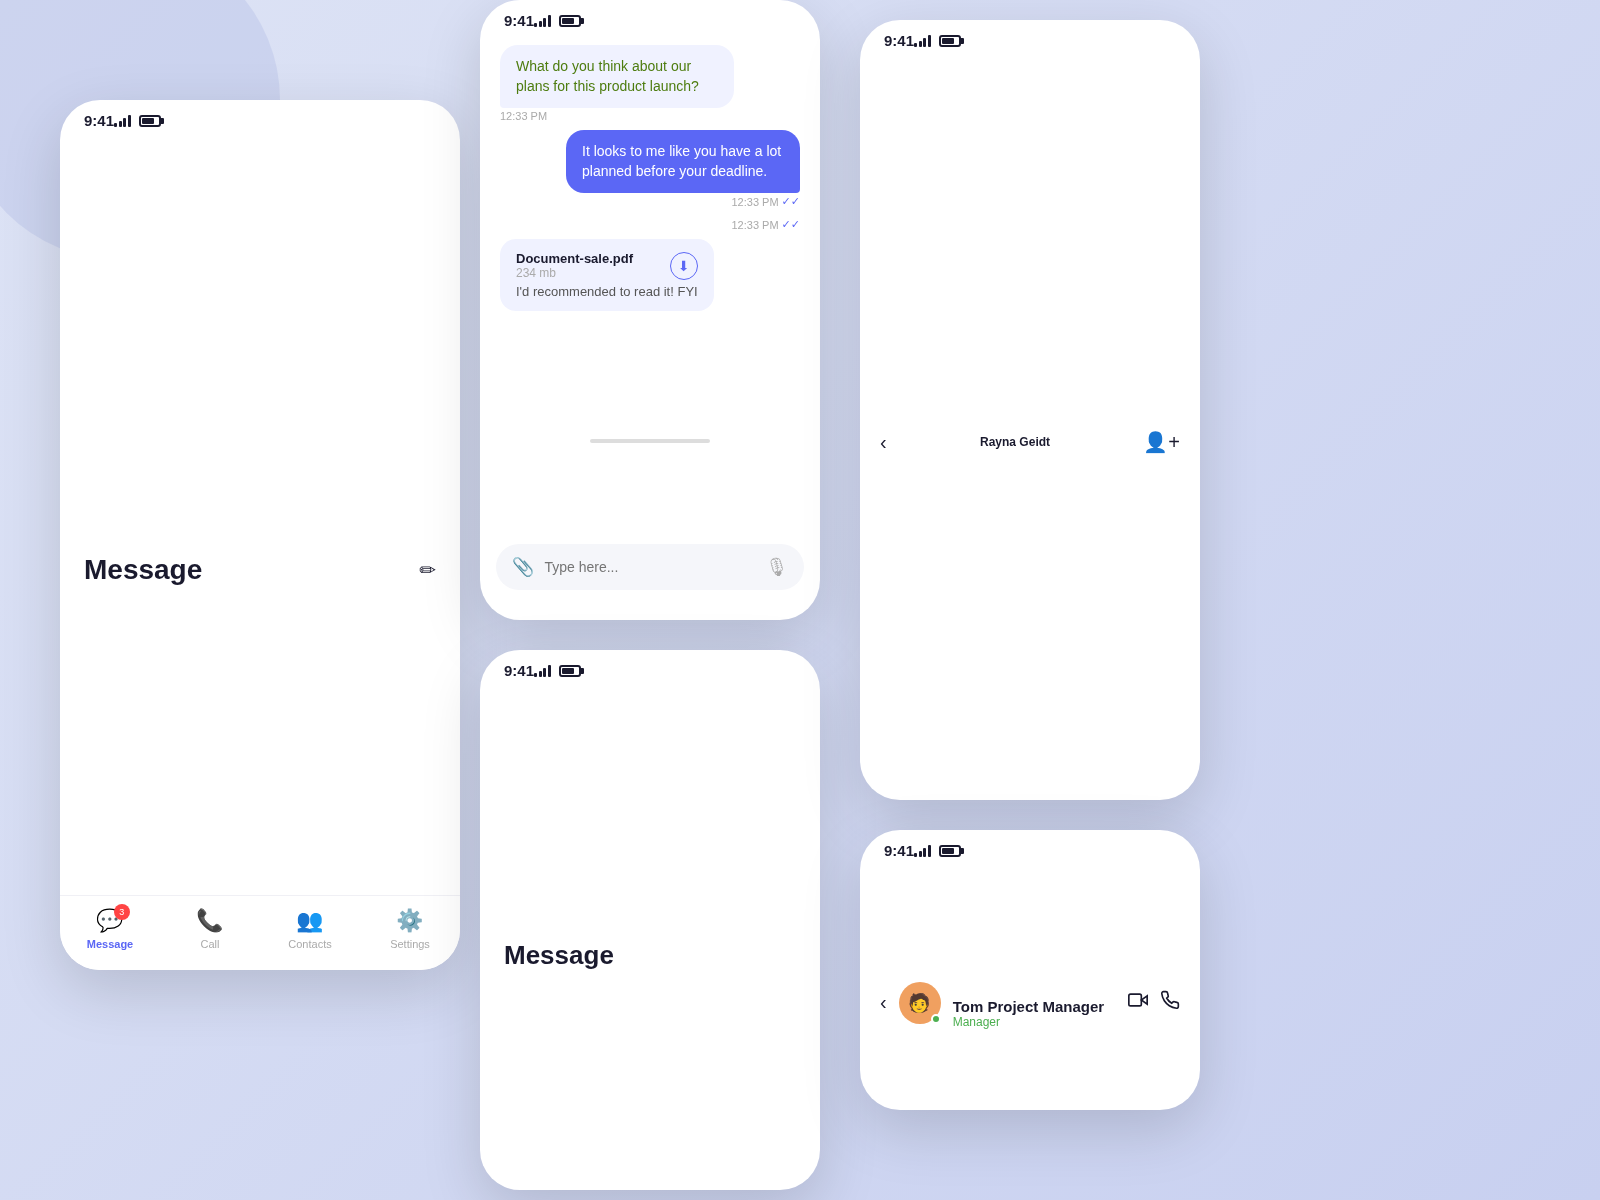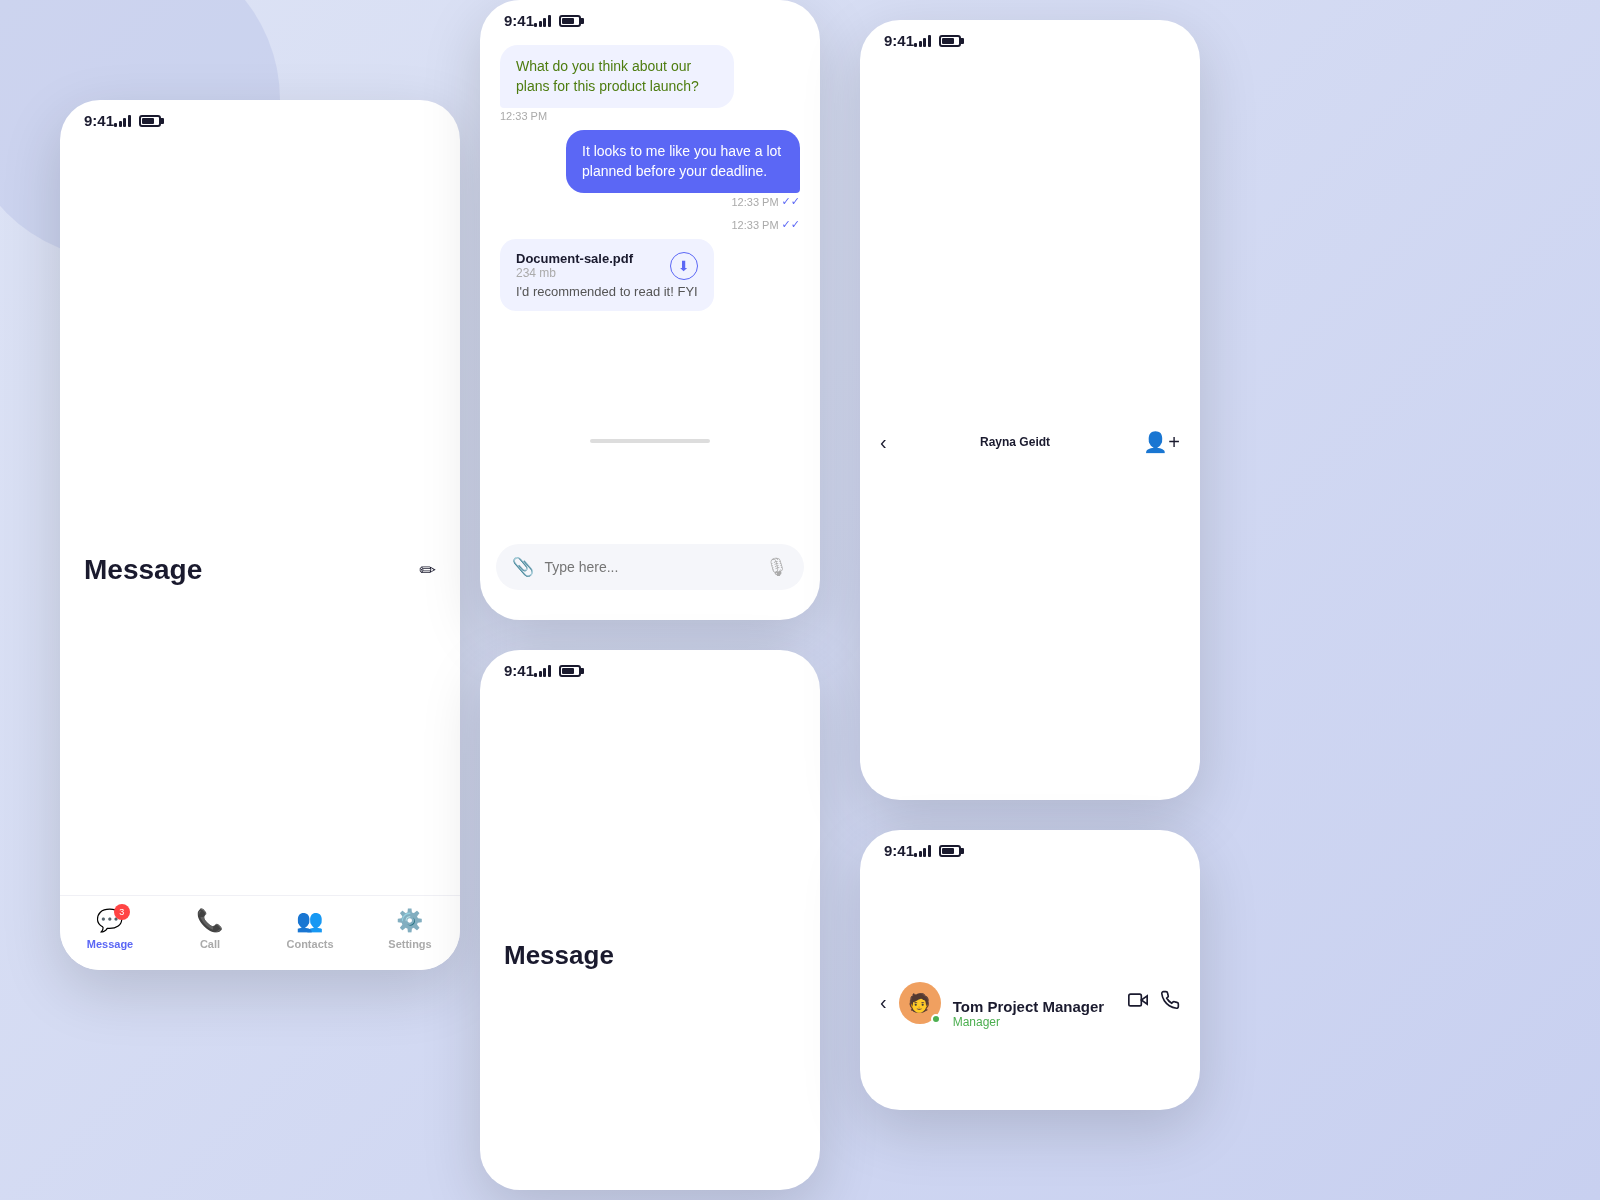--- a/index.html
+++ b/index.html
@@ -107,21 +107,21 @@
     .nav-item {
       flex: 1;
       display: flex;
       flex-direction: column;
       align-items: center;
       gap: 4px;
       cursor: pointer;
     }
     .nav-icon { font-size: 22px; color: #aaa; position: relative; }
     .nav-icon.active { color: #5b67f5; }
-    .nav-label { font-size: 11px; color: #aaa; font-weight: bold; }
+    .nav-label { font-size: 11px; color: #aaa; }
     .nav-label.active { color: #5b67f5; font-weight: 600; }
     .nav-badge {
       position: absolute;
       top: -4px; right: -6px;
       background: #f44;
       color: #fff;
       border-radius: 50%;
       width: 16px; height: 16px;
       font-size: 9px;
       display: flex; align-items: center; justify-content: center;

